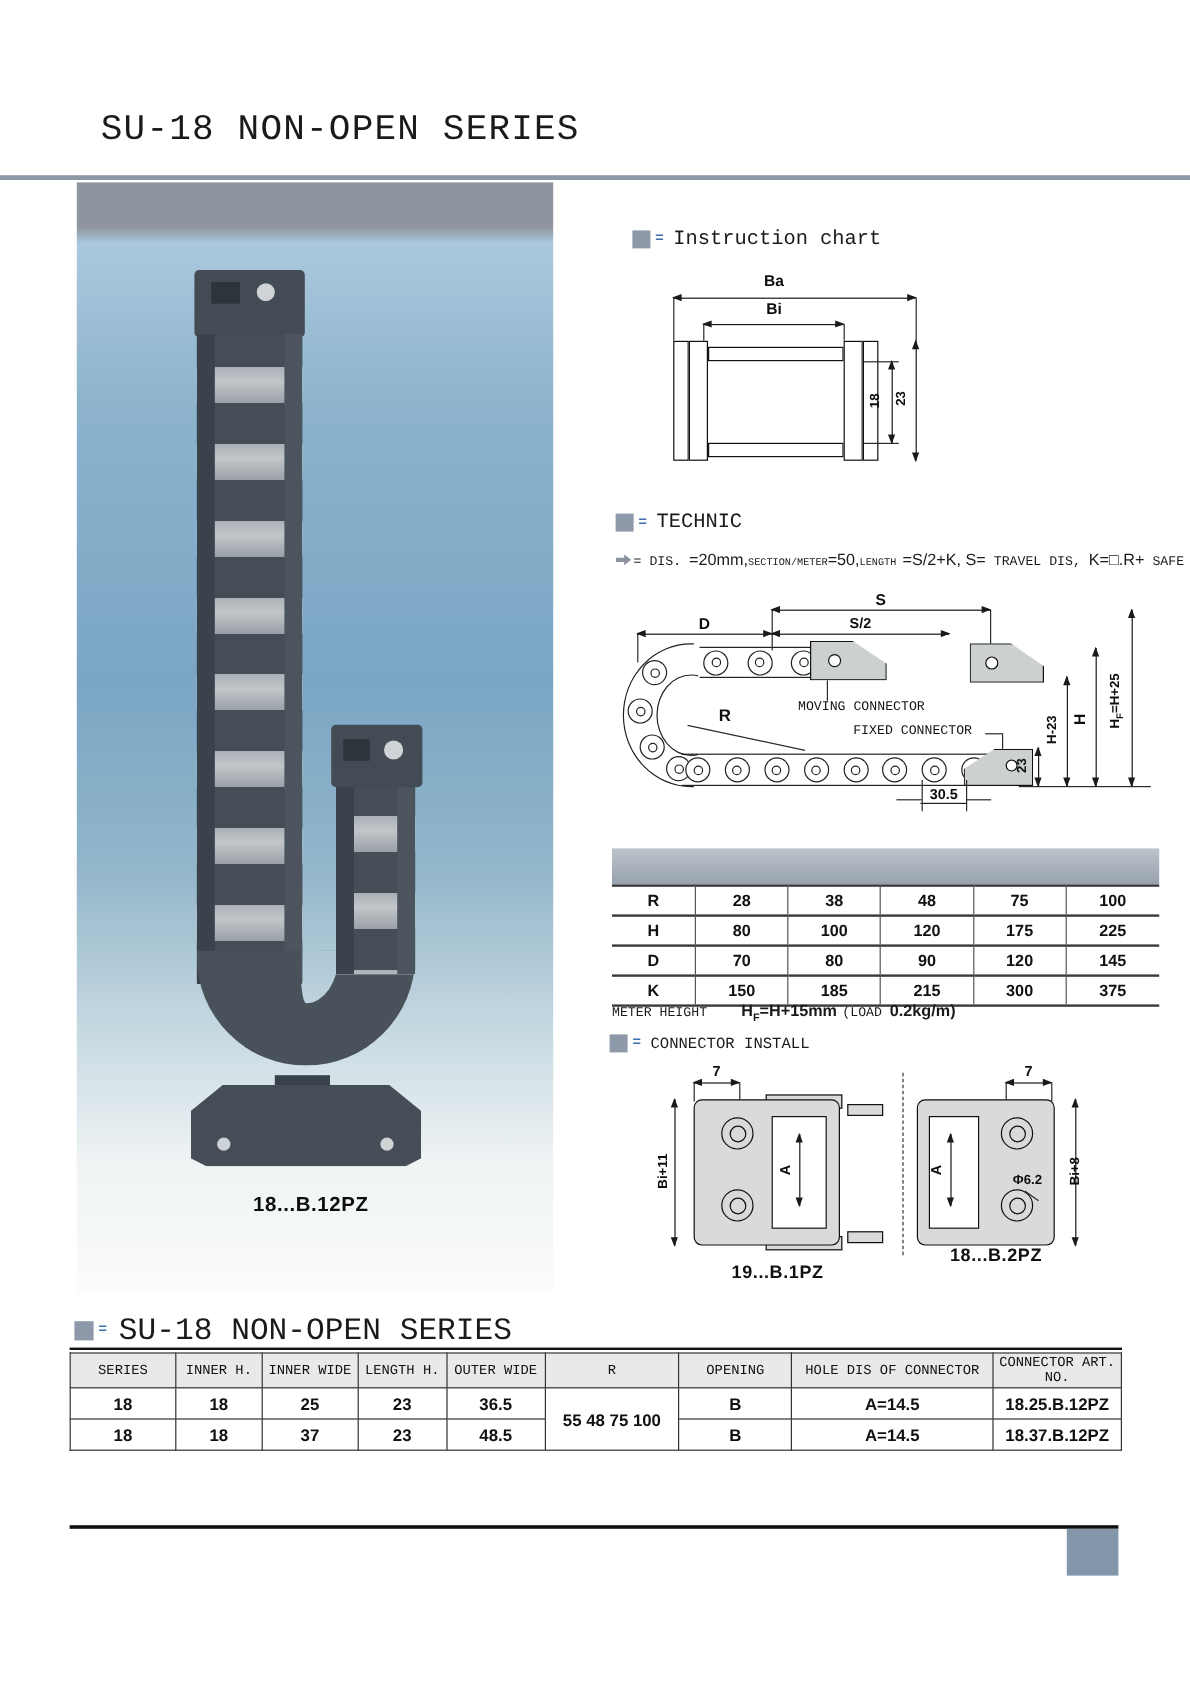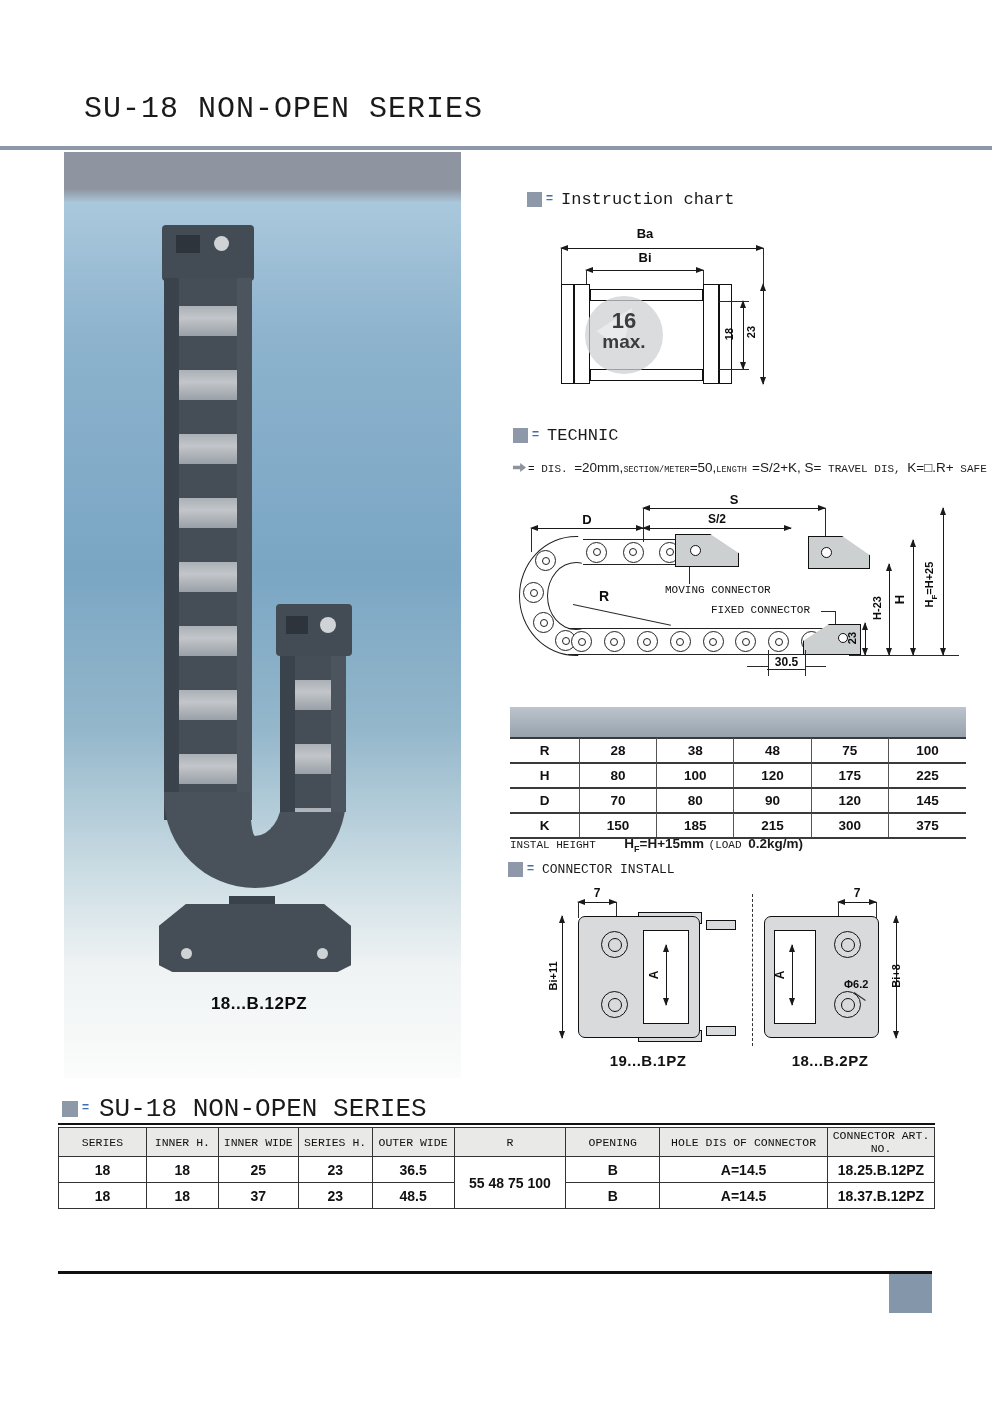--- a/index.html
+++ b/index.html
@@ -171,25 +171,20 @@
     <div class="dimh" style="left:41px;top:44px;width:117px;"></div>
     <div class="extv" style="left:41px;top:44px;height:14px;"></div>
     <div class="extv" style="left:158px;top:44px;height:14px;"></div>
 
     <div class="rect" style="left:16px;top:58px;width:13px;height:100px;"></div>
     <div class="rect" style="left:29px;top:58px;width:16px;height:100px;"></div>
     <div class="rect" style="left:158px;top:58px;width:16px;height:100px;"></div>
     <div class="rect" style="left:174px;top:58px;width:13px;height:100px;"></div>
     <div class="rect" style="left:45px;top:63px;width:113px;height:12px;"></div>
     <div class="rect" style="left:45px;top:143px;width:113px;height:12px;"></div>
-    <div class="wm-circle">
-      <div class="wm-arrow"></div>
-      <div class="wm-16">16</div>
-      <div class="wm-max">max.</div>
-    </div>
     <div class="dimv" style="left:198px;top:75px;height:68px;"></div>
     <div class="exth" style="left:174px;top:75px;width:30px;"></div>
     <div class="exth" style="left:174px;top:143px;width:30px;"></div>
     <div class="rlab" style="left:178px;top:102px;">18</div>
     <div class="dimv" style="left:218px;top:58px;height:100px;"></div>
     <div class="rlab" style="left:200px;top:100px;">23</div>
   </div>
 
   <div class="sec-head" style="left:513px;top:426px;">
     <span class="sq-icon"></span>
@@ -298,21 +293,21 @@
       <span class="c">K</span>
       <span class="c">150</span>
       <span class="c">185</span>
       <span class="c">215</span>
       <span class="c">300</span>
       <span class="c">375</span>
     </div>
   </div>
 
   <div class="note">
-    <span class="lab">INSTAL HEIGHT</span>
+    <span class="lab">METER HEIGHT</span>
     <span class="big" style="margin-left:24px;"><span>H</span><sub>F</sub><span>=H+15mm</span></span>
     <span class="lab">(LOAD </span><span class="big">0.2kg/m)</span>
   </div>
 
   <div class="sec-head small" style="left:508px;top:862px;">
     <span class="sq-icon"></span>
     <span class="eq-icon">=</span>
     <span class="t">CONNECTOR INSTALL</span>
   </div>
 
@@ -348,21 +343,21 @@
     <div class="phole" style="left:296px;top:45px;"></div>
     <div class="phole" style="left:296px;top:105px;"></div>
     <div class="dimv" style="left:254px;top:59px;height:60px;"></div>
     <div class="rlab" style="left:238px;top:82px;font-size:12px;">A</div>
     <div class="dimv" style="left:358px;top:30px;height:122px;"></div>
     <div class="rlab" style="left:346px;top:84px;">Bi+8</div>
     <div class="dlab" style="left:306px;top:92px;font-size:11px;">Φ6.2</div>
     <div class="exth" style="left:316px;top:106px;width:14px;transform:rotate(35deg);transform-origin:left;"></div>
 
     <div class="conn-label" style="left:30px;top:166px;width:160px;">19...B.1PZ</div>
-    <div class="conn-label" style="left:212px;top:166px;width:160px;">18...B.2PZ</div>
+    <div class="conn-label" style="left:212px;top:152px;width:160px;">18...B.2PZ</div>
   </div>
 
   <div class="sec-head big" style="left:62px;top:1094px;">
     <span class="sq-icon"></span>
     <span class="eq-icon">=</span>
     <span class="t">SU-18 NON-OPEN SERIES</span>
   </div>
   <div class="black-rule" style="left:58px;top:1123px;width:877px;height:2px;"></div>
 
   <table class="btab">
@@ -375,21 +370,21 @@
         <col style="width:112px">
         <col style="width:94px">
         <col style="width:168px">
         <col style="width:107px">
     </colgroup>
     <thead>
       <tr>
         <th>SERIES</th>
         <th>INNER H.</th>
         <th>INNER WIDE</th>
-        <th>SERIES H.</th>
+        <th>LENGTH H.</th>
         <th>OUTER WIDE</th>
         <th>R</th>
         <th>OPENING</th>
         <th>HOLE DIS OF CONNECTOR</th>
         <th>CONNECTOR ART. NO.</th>
       </tr>
     </thead>
     <tbody>
       <tr>
         <td>18</td>

